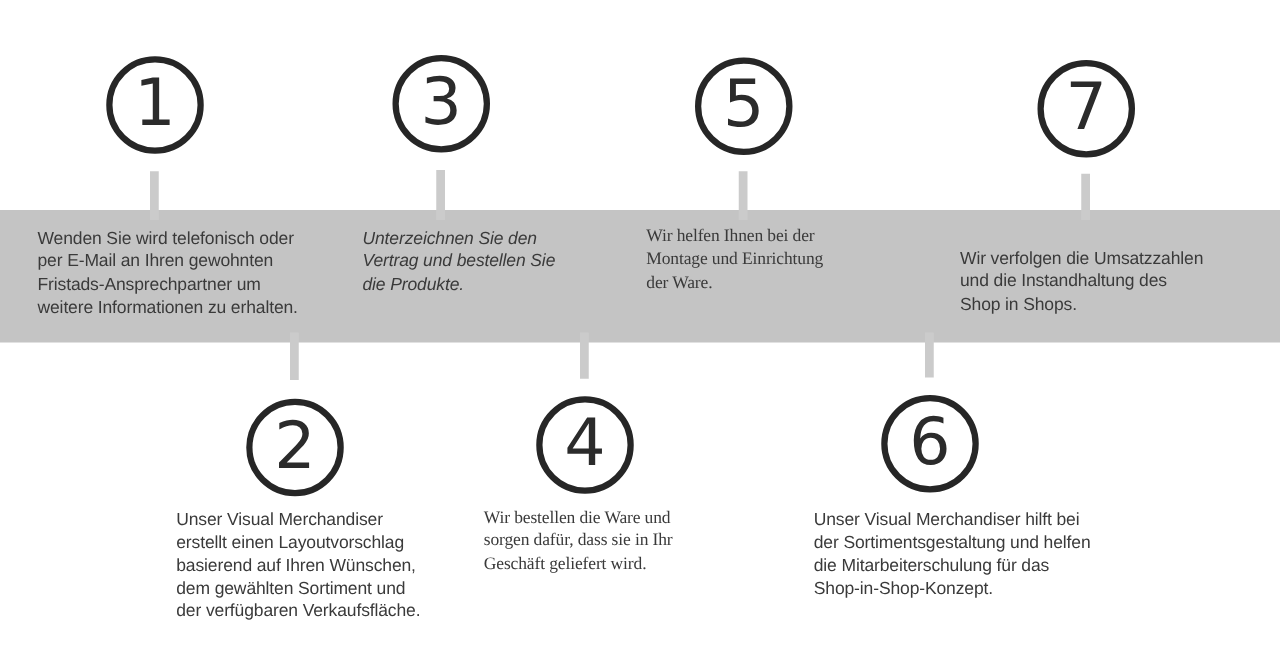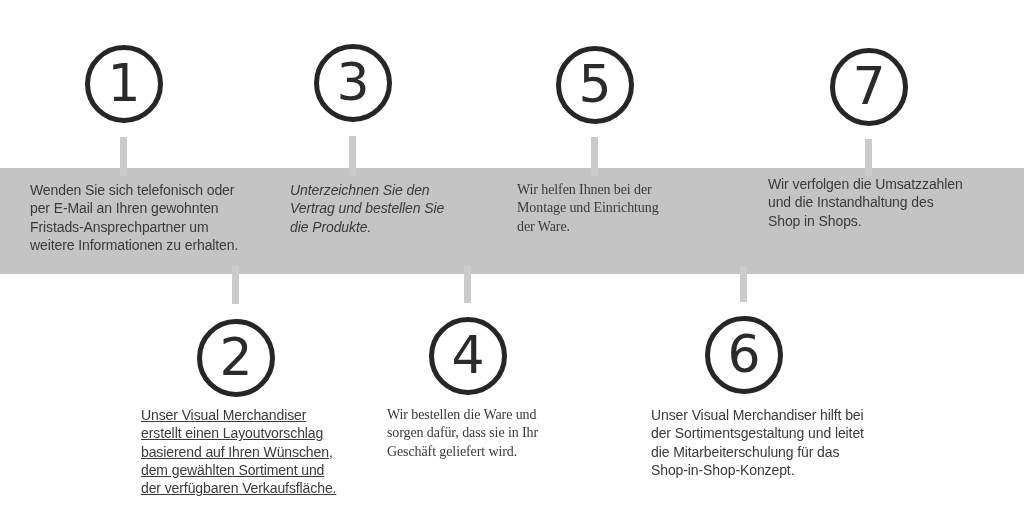--- a/index.html
+++ b/index.html
@@ -60,21 +60,21 @@
 
 <div id="canvas" style="--bg: #ffffff; --band: #c4c4c4; --connector: #cbcbcb; --circle-border: #262626; --number: #2b2b2b; --text: #3a3a3a;">
 
   <div class="band"></div>
 
   <div>
     <div class="circle" style="left:85px; top:45px;">
       <span class="num">1</span>
     </div>
     <div class="connector" style="left:120px; top:137px; height:39px;"></div>
-    <div class="desc" style="left:30px; top:181px;">Wenden Sie sich telefonisch oder
+    <div class="desc" style="left:30px; top:181px;">Wenden Sie wird telefonisch oder
 per E-Mail an Ihren gewohnten
 Fristads-Ansprechpartner um
 weitere Informationen zu erhalten.</div>
   </div>
 
   <div>
     <div class="circle" style="left:314px; top:44px;">
       <span class="num">3</span>
     </div>
     <div class="connector" style="left:349px; top:136px; height:40px;"></div>
@@ -91,31 +91,31 @@
     <div class="desc" style="left:517px; top:181px;font-family:Liberation Serif, serif;">Wir helfen Ihnen bei der
 Montage und Einrichtung
 der Ware.</div>
   </div>
 
   <div>
     <div class="circle" style="left:830px; top:48px;">
       <span class="num">7</span>
     </div>
     <div class="connector" style="left:865px; top:139px; height:37px;"></div>
-    <div class="desc" style="left:768px; top:175px;">Wir verfolgen die Umsatzzahlen
+    <div class="desc" style="left:768px; top:197px;">Wir verfolgen die Umsatzzahlen
 und die Instandhaltung des
 Shop in Shops.</div>
   </div>
 
   <div>
     <div class="connector" style="left:232px; top:266px; height:38px;"></div>
     <div class="circle" style="left:197px; top:319px;">
       <span class="num">2</span>
     </div>
-    <div class="desc" style="left:141px; top:406px;text-decoration:underline;">Unser Visual Merchandiser
+    <div class="desc" style="left:141px; top:406px;">Unser Visual Merchandiser
 erstellt einen Layoutvorschlag
 basierend auf Ihren Wünschen,
 dem gewählten Sortiment und
 der verfügbaren Verkaufsfläche.</div>
   </div>
 
   <div>
     <div class="connector" style="left:464px; top:266px; height:37px;"></div>
     <div class="circle" style="left:429px; top:317px;">
       <span class="num">4</span>
@@ -124,18 +124,18 @@
 sorgen dafür, dass sie in Ihr
 Geschäft geliefert wird.</div>
   </div>
 
   <div>
     <div class="connector" style="left:740px; top:266px; height:36px;"></div>
     <div class="circle" style="left:705px; top:316px;">
       <span class="num">6</span>
     </div>
     <div class="desc" style="left:651px; top:406px;">Unser Visual Merchandiser hilft bei
-der Sortimentsgestaltung und leitet
+der Sortimentsgestaltung und helfen
 die Mitarbeiterschulung für das
 Shop-in-Shop-Konzept.</div>
   </div>
 
 </div>
 
 </body></html>

